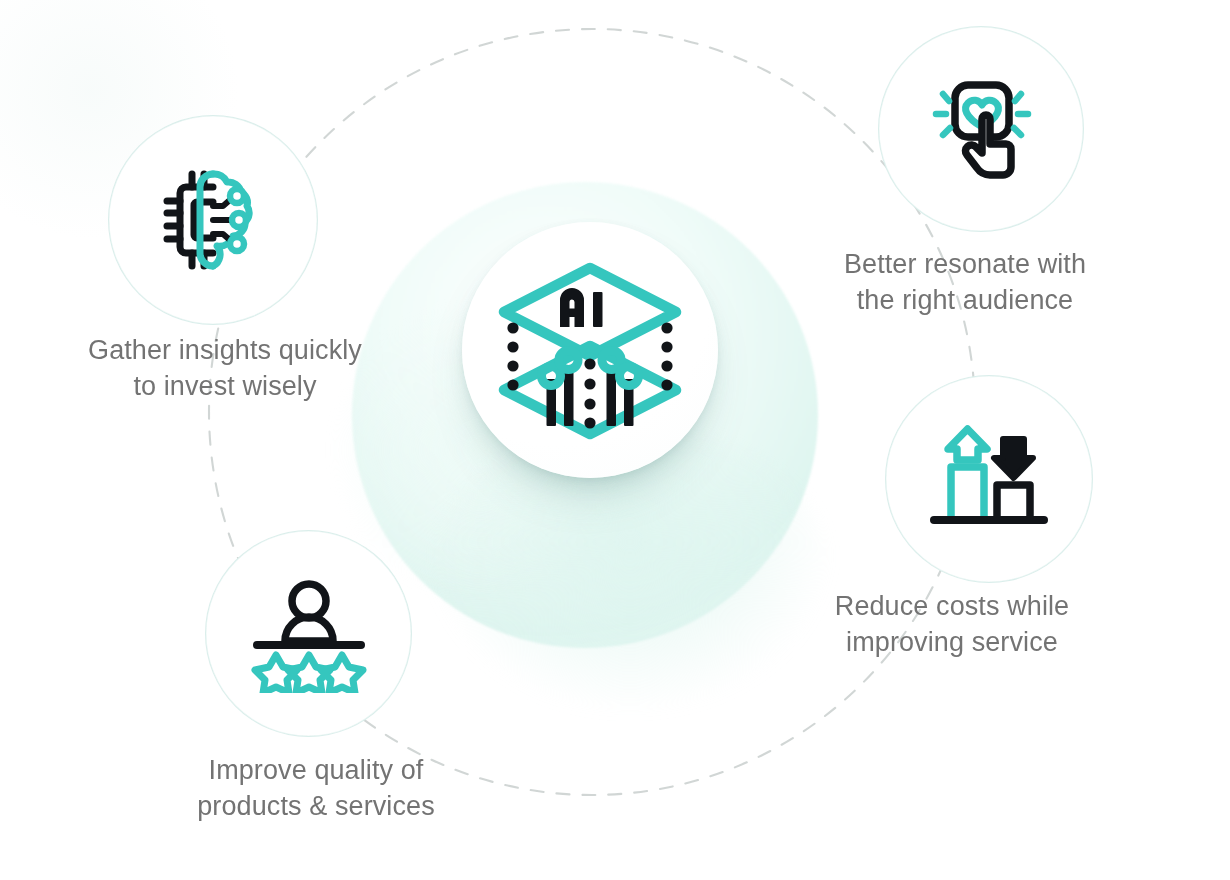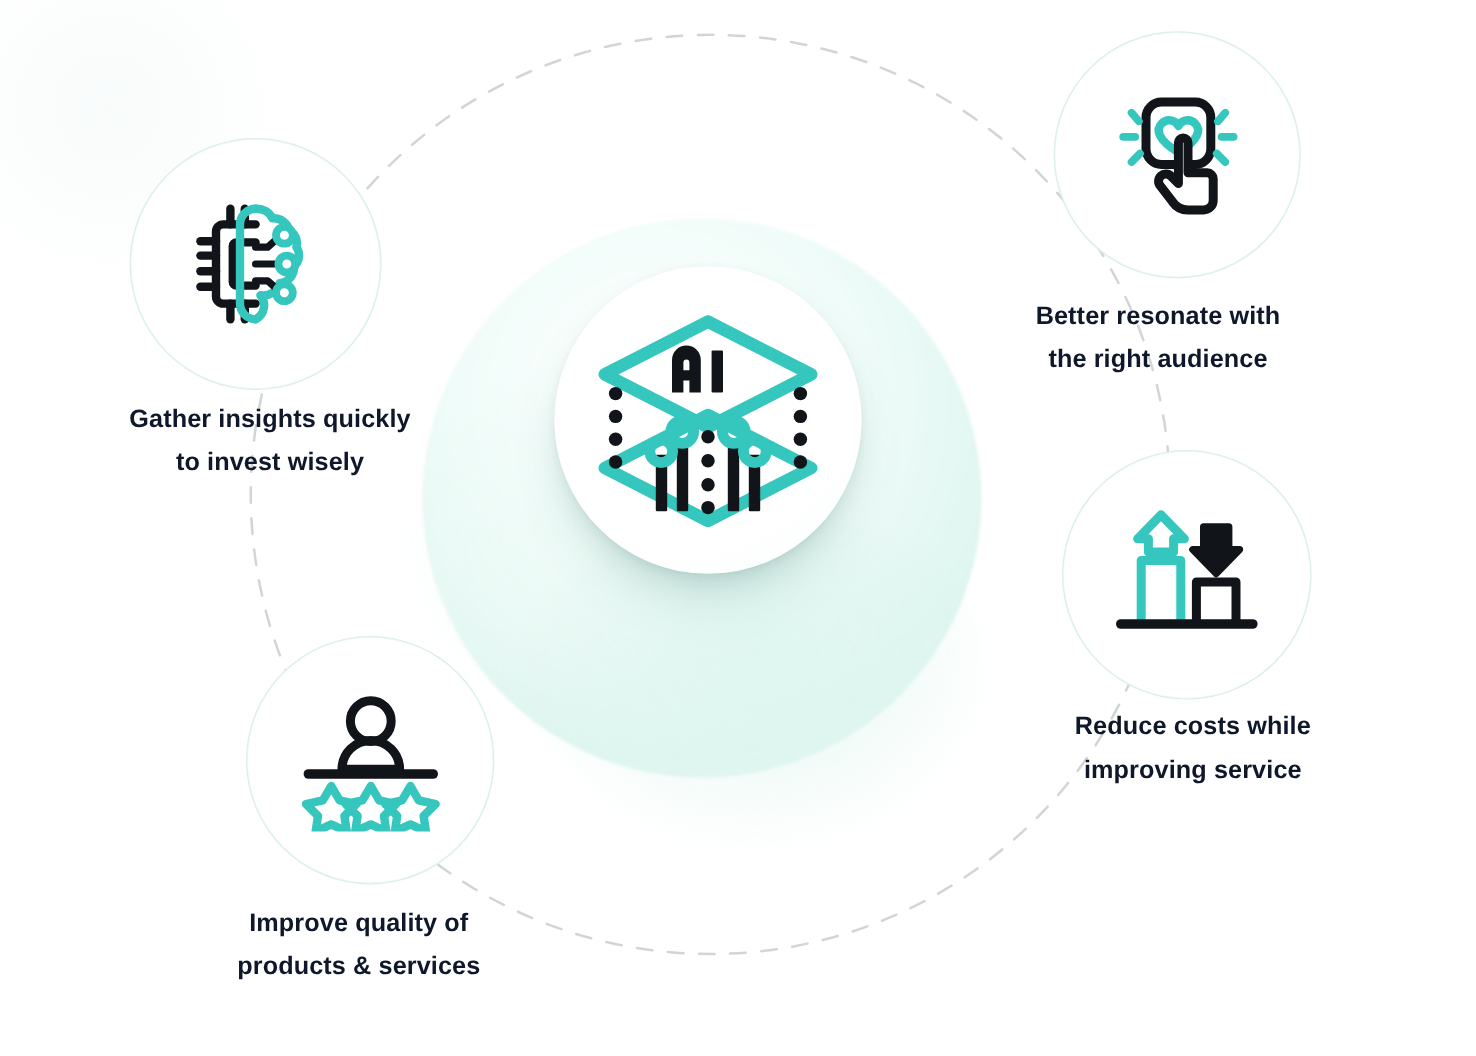--- a/index.html
+++ b/index.html
@@ -91,41 +91,41 @@
     border: 1px solid rgba(205, 232, 228, 0.75);
     box-shadow: 0 0 0 0.5px rgba(225,242,239,0.6) inset;
     display: flex;
     align-items: center;
     justify-content: center;
   }
   .node-circle svg { display: block; }
 
   .node-label {
     position: absolute;
-    color: #0f172a;
-    font-size: 21px;
+    color: #737373;
+    font-size: 27px;
     line-height: 36px;
     letter-spacing: 0.1px;
     white-space: pre-line;
-    font-weight: 700;
+    font-weight: 400;
   }
   .label-center { text-align: center; }
 
   
   #node-insights .node-circle { left: 108px; top: 115px; width: 208px; height: 208px; }
   #node-insights .node-label  { left: 36px;  top: 332px; width: 378px; }
 
   #node-audience .node-circle { left: 878px; top: 26px;  width: 204px; height: 204px; }
   #node-audience .node-label  { left: 800px; top: 246px; width: 330px; }
 
   #node-costs .node-circle    { left: 885px; top: 375px; width: 206px; height: 206px; }
-  #node-costs .node-label     { left: 832px; top: 588px; width: 324px; }
+  #node-costs .node-label     { left: 790px; top: 588px; width: 324px; }
 
   #node-quality .node-circle  { left: 205px; top: 530px; width: 205px; height: 205px; }
-  #node-quality .node-label   { left: 120px; top: 752px; width: 358px; }
+  #node-quality .node-label   { left: 137px; top: 752px; width: 358px; }
 </style>
 </head>
 <body>
 
 <div id="stage">
 
   <div class="bg-wash wash-corner-tl"></div>
   <div class="bg-wash wash-main"></div>
   <div class="bg-wash wash-soft-left"></div>
   <div class="bg-wash wash-soft-bottom"></div>

